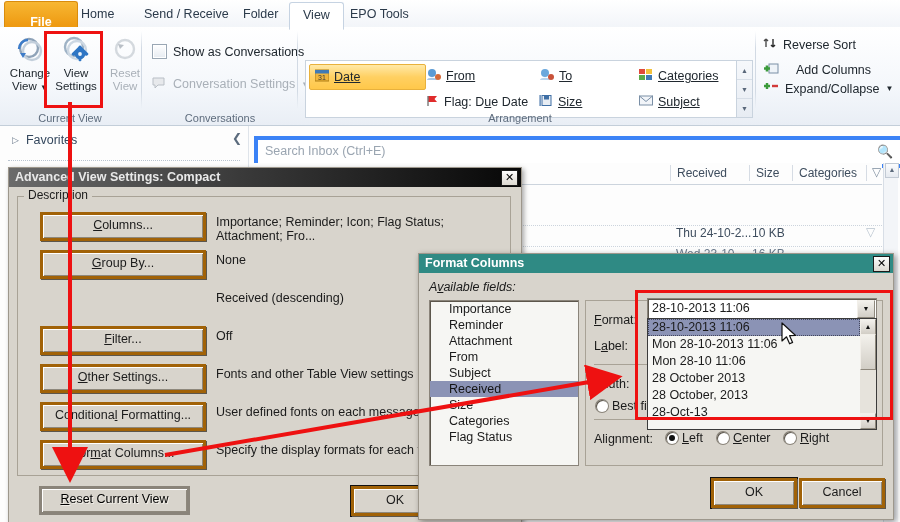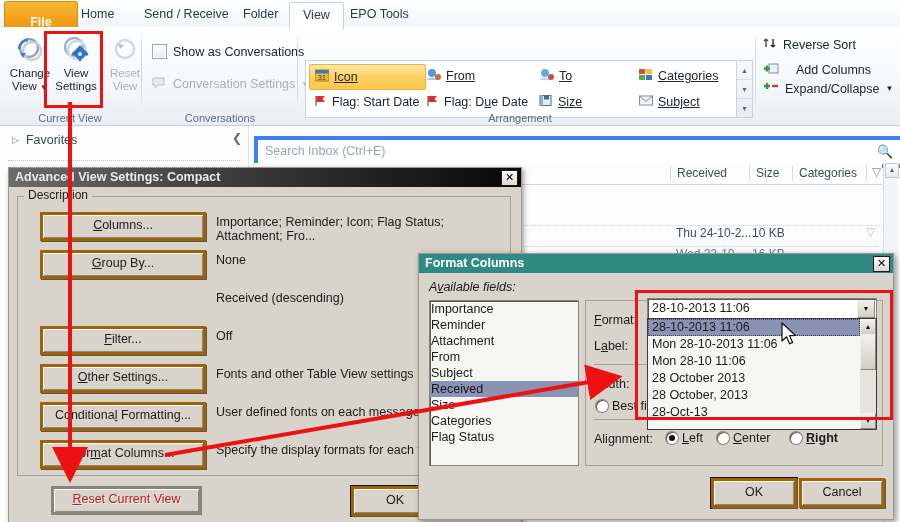--- a/index.html
+++ b/index.html
@@ -94,37 +94,37 @@
   .fieldset{position:absolute;left:8px;top:28px;width:492px;height:279px;
     border:1px solid #a8a296;border-top:none;}
   .fieldset .legend{position:absolute;left:6px;top:-8px;background:#d8d4cc;
     padding:0 4px;font-size:12px;color:#1c1c1c;}
   .fs-topL{position:absolute;left:0;top:0;width:6px;border-top:1px solid #a8a296;}
   .fs-topR{position:absolute;right:0;top:0;left:72px;border-top:1px solid #a8a296;}
 
   .d-btn{position:absolute;height:23px;background:#d8d4cc;border:3px solid #a16207;
     font-size:12.5px;color:#1b1b1b;text-align:center;line-height:21px;
     box-shadow:inset 1px 1px 0 #fff, inset -1px -1px 0 #8e887c, 1px 1px 0 #5c564c;}
-  .d-btn.dis{color:#b91c1c;text-shadow:1px 1px 0 #f2efe9;box-shadow:inset 1px 1px 0 #fff,inset -1px -1px 0 #8e887c;border-color:#8a847a;margin-left:12px;}
+  .d-btn.dis{color:#000000;text-shadow:1px 1px 0 #f2efe9;box-shadow:inset 1px 1px 0 #fff,inset -1px -1px 0 #8e887c;border-color:#8a847a;}
   .d-desc{position:absolute;font-size:12.5px;color:#1b1b1b;}
   .ul{text-decoration:underline;}
 
   
   #fc{position:absolute;left:418px;top:253px;width:474px;height:265px;
     background:#d8d4cc;border:1px solid #9d978c;box-shadow:2px 2px 6px rgba(0,0,0,.4);}
   #fc .title{height:19px;background:#2f8a84;color:#fff;font-weight:bold;font-size:12.5px;
     line-height:19px;padding-left:6px;display:flex;align-items:center;}
   #fc .title .x{margin-left:auto;margin-right:3px;width:15px;height:14px;
     background:linear-gradient(#fdfdfd,#ddd9d1);border:1px solid #1b1b1b;color:#000;
     font-size:11px;font-weight:bold;line-height:13px;text-align:center;}
   .fc-lbl{position:absolute;font-size:12.5px;color:#1b1b1b;}
   .avail-list{position:absolute;left:10px;top:46px;width:148px;height:164px;
     background:#f6f6f3;border:1px solid #8a847a;box-shadow:inset 1px 1px 0 #5c564c;
     overflow:hidden;}
-  .avail-list .it{height:16px;line-height:16px;padding-left:1px;font-size:12.5px;color:#1b1b1b;}
+  .avail-list .it{height:16px;line-height:16px;padding-left:19px;font-size:12.5px;color:#1b1b1b;}
   .avail-list .it.sel{background:#8b93b5;color:#151515;}
 
   .fc-panel{position:absolute;left:166px;top:46px;width:296px;height:164px;
     border:1px solid #a8a296;}
   .fc-hr{position:absolute;height:1px;background:#a8a296;}
 
   .combo{position:absolute;background:#fff;border:1px solid #8a847a;
     box-shadow:inset 1px 1px 0 #5c564c;font-size:12.5px;color:#1b1b1b;}
   .combo .val{padding:2px 0 0 4px;}
   .combo .arw{position:absolute;right:1px;top:1px;width:16px;height:16px;
@@ -240,21 +240,21 @@
 
     <div class="gallery">
       <div class="gitem sel" style="left:3px;top:3px;width:105px;">
         <span>
           <svg width="14" height="13" viewBox="0 0 14 13">
               <rect x="0" y="1" width="14" height="11" fill="#f0b63c" stroke="#b07f14"></rect>
               <rect x="0" y="1" width="14" height="3.5" fill="#3f7ab5"></rect>
               <text x="7" y="10.5" font-size="7" text-anchor="middle" fill="#3a3a3a">31</text>
             </svg>
         </span>
-        <span class="ul">Icon</span>
+        <span class="ul">Date</span>
       </div>
       <div class="gitem" style="left:115px;top:3px;">
         <span>
           <svg width="15" height="13" viewBox="0 0 15 13">
               <circle cx="6" cy="5" r="4" fill="#5b9bd5"></circle>
               <path d="M1 12c0-3 10-3 10 0z" fill="#a8c8e8"></path>
               <circle cx="12" cy="9" r="3" fill="#d46a3a"></circle>
             </svg>
         </span>
         <span class="ul">From</span>
@@ -272,29 +272,20 @@
       <div class="gitem" style="left:328px;top:3px;">
         <span>
           <svg width="14" height="13" viewBox="0 0 14 13">
               <rect x="0" y="1" width="6" height="5" fill="#e04a3a"></rect>
               <rect x="7" y="1" width="6" height="5" fill="#f2c13c"></rect>
               <rect x="0" y="7" width="6" height="5" fill="#5aab4a"></rect>
               <rect x="7" y="7" width="6" height="5" fill="#3f7ab5"></rect>
             </svg>
         </span>
         <span class="ul">Categories</span>
-      </div>
-      <div class="gitem" style="left:3px;top:29px;">
-        <span>
-          <svg width="13" height="13" viewBox="0 0 13 13">
-              <path d="M2 2h9l-2.5 3L11 8H2z" fill="#e02b2b"></path>
-              <rect x="1.3" y="2" width="1.4" height="10" fill="#7a7a7a"></rect>
-            </svg>
-        </span>
-        <span>Flag: Start Date</span>
       </div>
       <div class="gitem" style="left:115px;top:29px;">
         <span>
           <svg width="13" height="13" viewBox="0 0 13 13">
               <path d="M2 2h9l-2.5 3L11 8H2z" fill="#e02b2b"></path>
               <rect x="1.3" y="2" width="1.4" height="10" fill="#7a7a7a"></rect>
             </svg>
         </span>
         <span>Flag: D<span class="ul">u</span>e Date</span>
       </div>
@@ -460,21 +451,21 @@
     <div class="fc-hr" style="left:8px;top:118px;width:280px;"></div>
     <div class="fc-lbl" style="left:8px;top:131px;">Alignment:</div>
     <div class="radio" style="position:absolute;left:80px;top:130px;">
       <span class="rdot on"></span>
       <span><span class="ul">L</span>eft</span>
     </div>
     <div class="radio" style="position:absolute;left:131px;top:130px;">
       <span class="rdot"></span>
       <span><span class="ul">C</span>enter</span>
     </div>
-    <div class="radio" style="position:absolute;left:204px;top:130px;font-weight:bold;">
+    <div class="radio" style="position:absolute;left:198px;top:130px;">
       <span class="rdot"></span>
       <span><span class="ul">R</span>ight</span>
     </div>
   </div>
 
   <div class="combo" style="left:228px;top:44px;width:228px;height:20px;">
     <div class="val">28-10-2013 11:06</div>
     <div class="arw">▼</div>
   </div>
 

